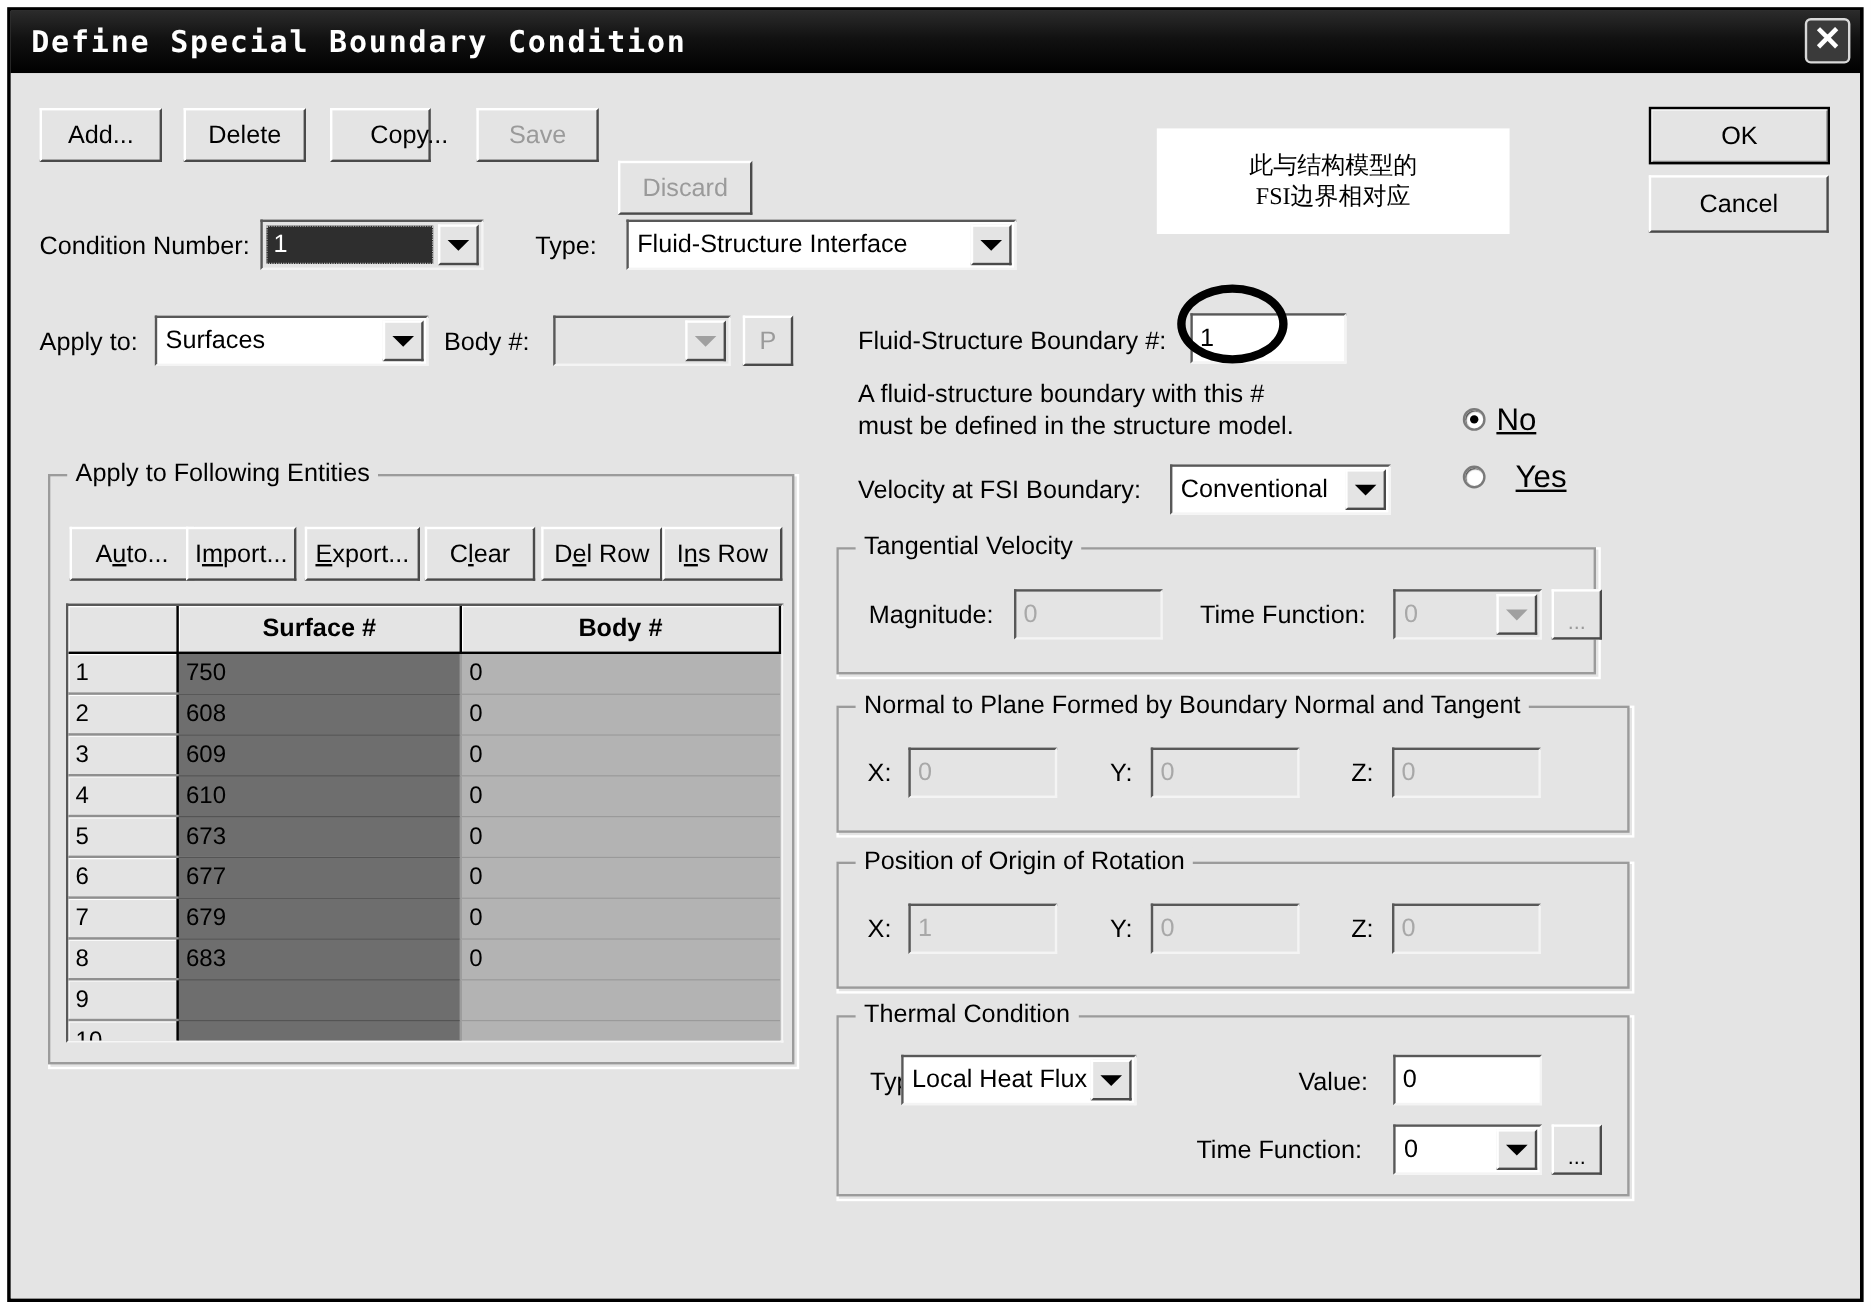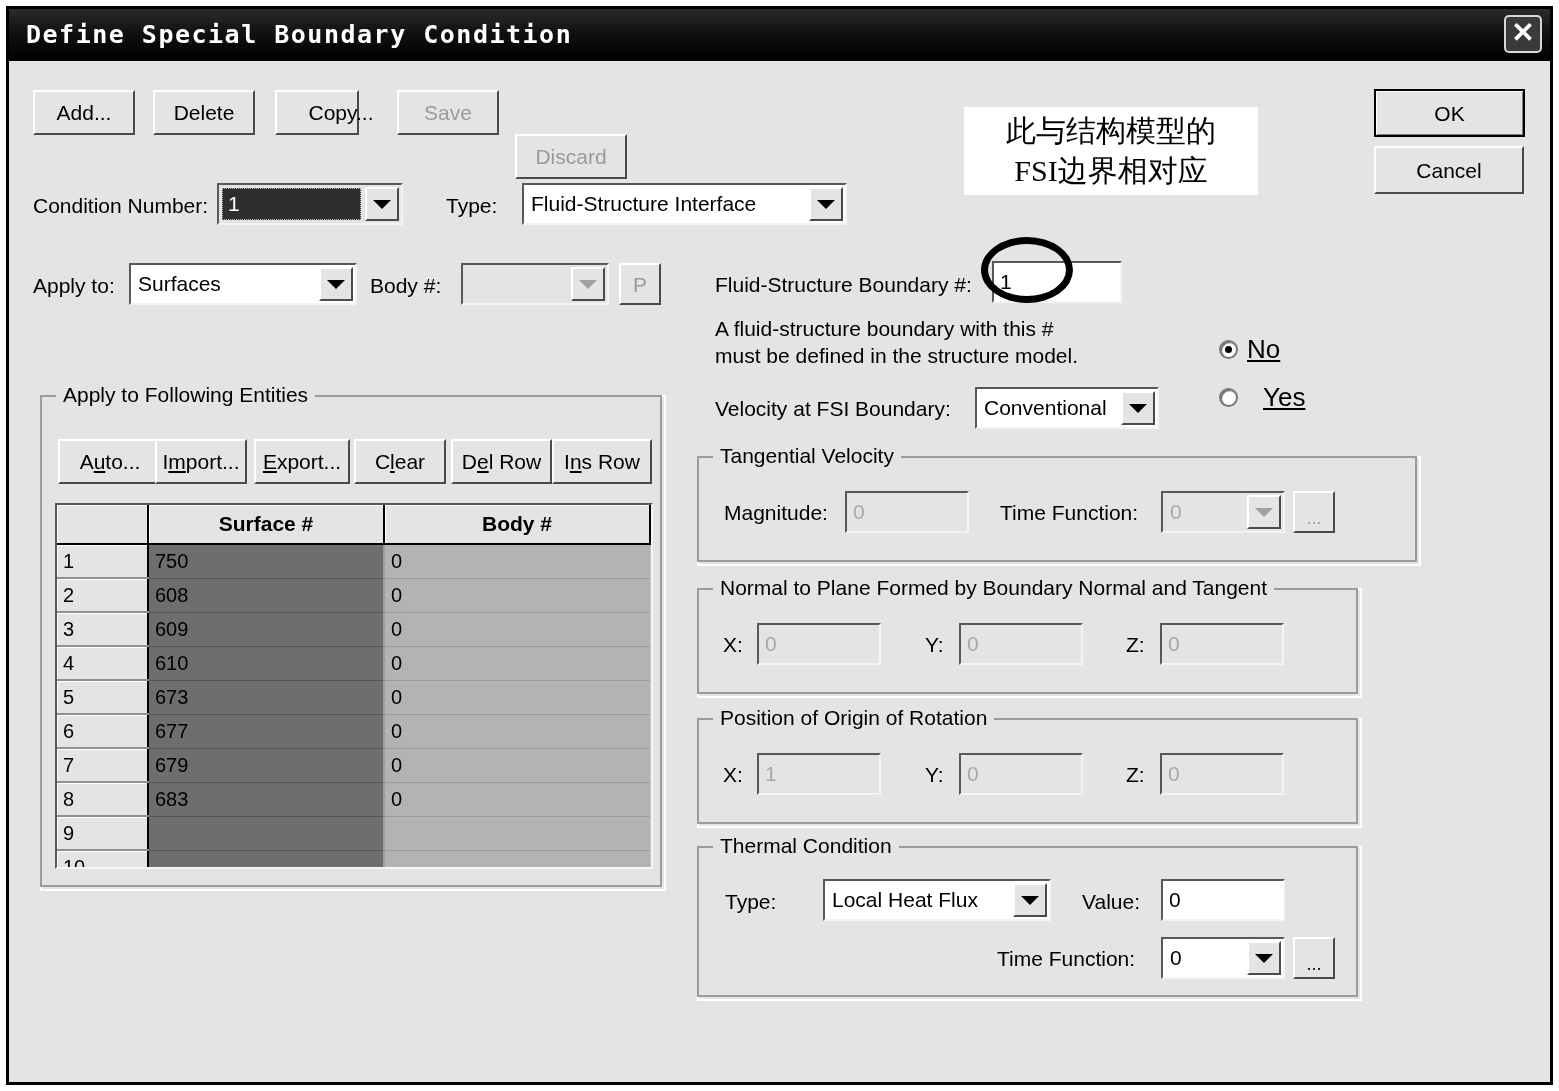--- a/index.html
+++ b/index.html
@@ -305,21 +305,21 @@
     background: #b3b3b3;
     border-bottom: 1px solid #9a9a9a;
   }
 
   
   #annot-box {
     position: absolute;
     background: #ffffff;
     font-family: "Liberation Serif", serif;
     color: #000000;
-    font-size: 30px;
+    font-size: 20px;
     line-height: 1.32;
     text-align: center;
     display: flex;
     flex-direction: column;
     justify-content: center;
     align-items: center;
   }
   #annot-ellipse {
     position: absolute;
     border: 7px solid #000000;
@@ -505,21 +505,21 @@
 
     <div class="radio-row" style="left:1210px; top:273px;">
       <span class="radio-mark checked"></span>
       <span>No</span>
     </div>
     <div class="radio-row" style="left:1210px; top:321px;gap:16px;">
       <span class="radio-mark"></span>
       <span>Yes</span>
     </div>
 
-    <div class="group" style="left:688px; top:395px; width:724px; height:110px;">
+    <div class="group" style="left:688px; top:395px; width:637px; height:110px;">
       <div class="group-title">Tangential Velocity</div>
     </div>
     <div class="lbl" style="left:715px; top:440px;">Magnitude:</div>
     <div class="field disabled" style="left:836px; top:430px; width:124px; height:42px;">
         <span>0</span>
       </div>
     <div class="lbl" style="left:991px; top:440px;">Time Function:</div>
     <div class="combo disabled" style="left:1152px; top:430px; width:124px; height:42px;">
       <div class="combo-text">0</div>
       <div class="arrow-box">
@@ -559,21 +559,21 @@
       </div>
     <div class="lbl" style="left:1117px; top:702px;">Z:</div>
     <div class="field disabled" style="left:1151px; top:692px; width:124px; height:42px;">
         <span>0</span>
       </div>
 
     <div class="group" style="left:688px; top:785px; width:665px; height:155px;">
       <div class="group-title">Thermal Condition</div>
     </div>
     <div class="lbl" style="left:716px; top:829px;">Type:</div>
-    <div class="combo" style="left:814px; top:818px; width:228px; height:42px;">
+    <div class="combo" style="left:742px; top:818px; width:196px; height:42px;">
       <div class="combo-text">Local Heat Flux</div>
       <div class="arrow-box">
           <div class="arrow-tri"></div>
         </div>
     </div>
     <div class="lbl" style="left:1073px; top:829px;">Value:</div>
     <div class="field" style="left:1152px; top:818px; width:124px; height:42px;">
         <span>0</span>
       </div>
 

